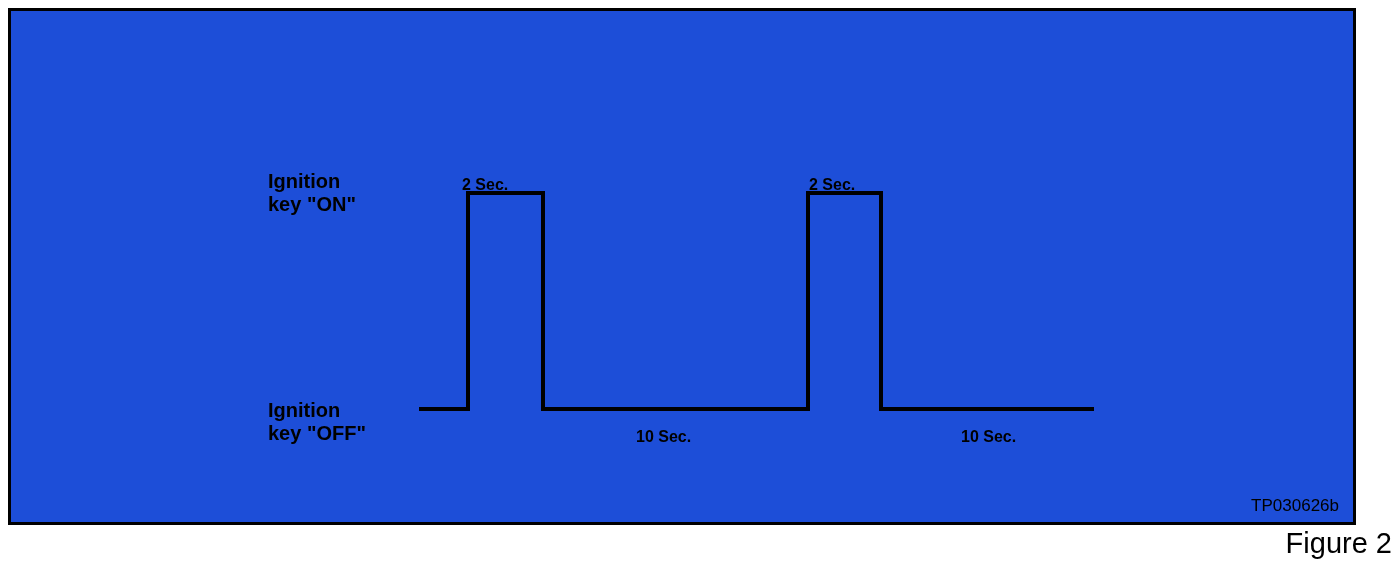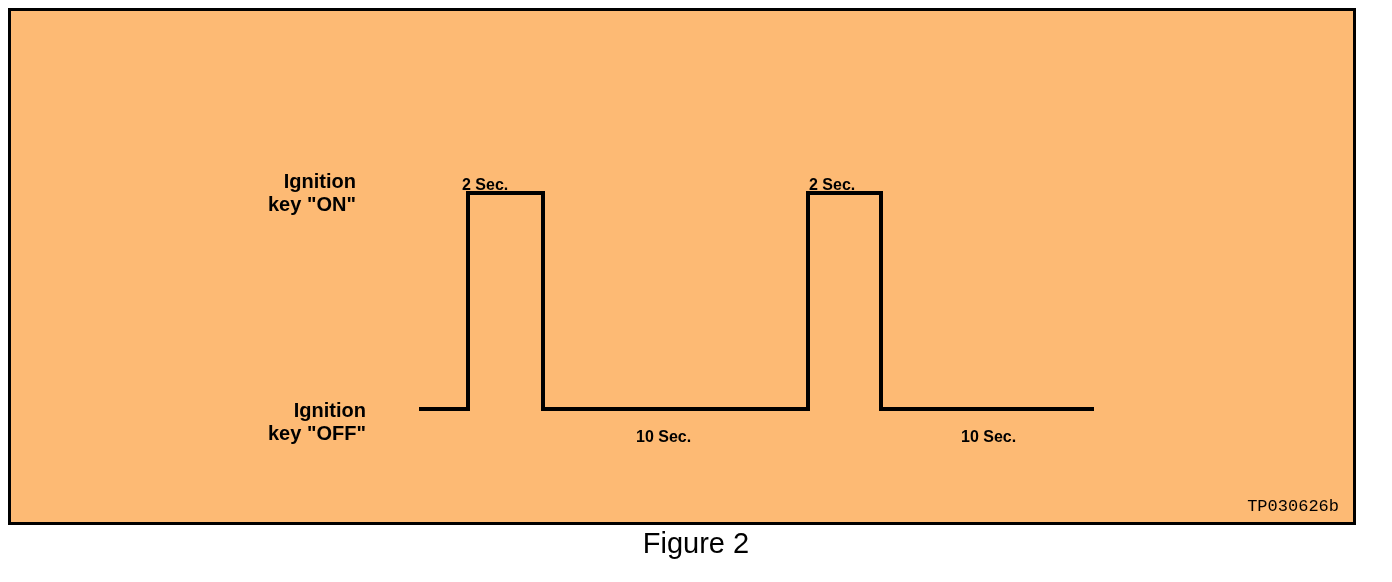--- a/index.html
+++ b/index.html
@@ -23,22 +23,21 @@
 
   
   #figure-frame {
     position: absolute;
     left: 8px;
     top: 8px;
     width: 1348px;
     height: 517px;
     border: 3px solid #000000;
     box-sizing: border-box;
-    background: #fdba74;
-    text-align: right;
+    background: #1d4ed8;
   }
 
   
   #waveform-svg {
     position: absolute;
     left: 0;
     top: 0;
     width: 1348px;
     height: 517px;
     display: block;
@@ -77,33 +76,33 @@
   #duration-high-1 { left: 451px; top: 163px; }
   #duration-high-2 { left: 798px; top: 163px; }
   #duration-low-1  { left: 625px; top: 415px; }
   #duration-low-2  { left: 950px; top: 415px; }
 
   
   #watermark {
     position: absolute;
     right: 14px;
     bottom: 6px;
-    font-family: Liberation Mono, monospace;
+    font-family: Liberation Sans, sans-serif;
     font-size: 17px;
     color: #000000;
     white-space: nowrap;
   }
 
   
   #figure-caption {
     position: absolute;
     left: 0;
     top: 527px;
     width: 1392px;
-    text-align: center;
+    text-align: right;
     font-family: "Liberation Sans", sans-serif;
     font-size: 29px;
     color: #000000;
     white-space: nowrap;
   }
 </style>
 </head>
 <body>
 
 <div id="page">

